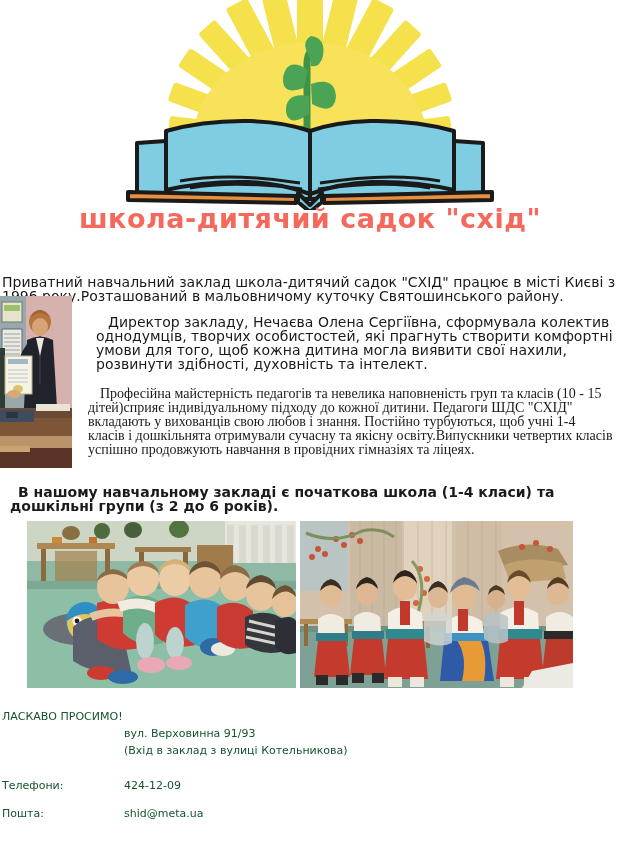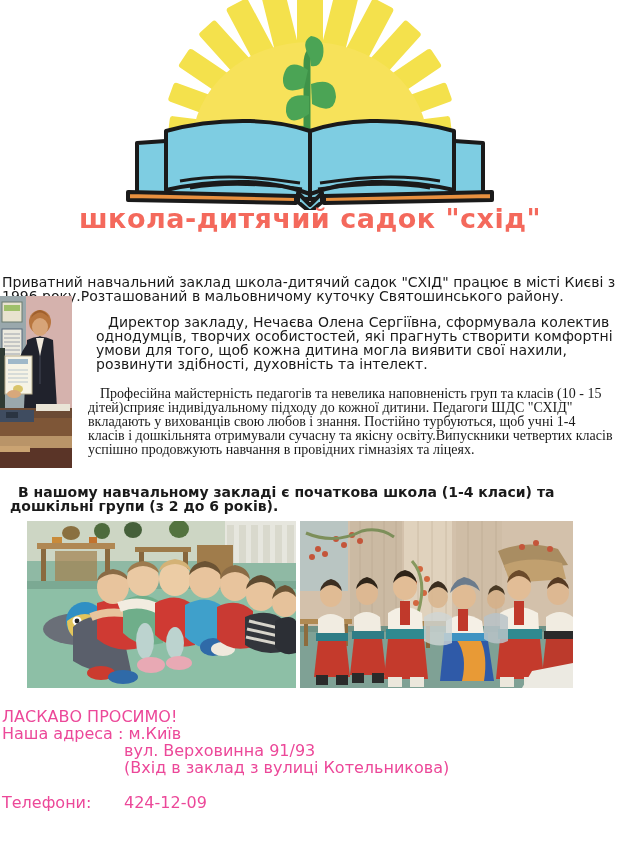--- a/index.html
+++ b/index.html
@@ -100,23 +100,23 @@
   }
   #photo-kids   { left: 0px;   width: 269px; }
   #photo-dance  { left: 273px; width: 273px; }
 
   
   #contact-block {
     position: absolute;
     left: 2px;
     top: 708px;
     width: 616px;
-    font-size: 16px;
+    font-size: 11px;
     line-height: 17px;
-    color: #ec4899;
+    color: #14532d;
   }
   .contact-line { white-space: pre; }
   .contact-indent { padding-left: 122px; }
   .contact-row {
     display: block;
     margin-top: 18px;
   }
   .contact-row .lbl {
     display: inline-block;
     width: 122px;
@@ -484,17 +484,17 @@
         <path d="M128 72 Q138 60 148 72 Q146 62 138 60 Q130 62 128 72 Z" fill="#3b2e20"></path>
       </g>
 
       <path d="M232 150 L273 142 L273 167 L222 167 Z" fill="#eceae2"></path>
     </svg>
   </div>
 </div>
 
 <div id="contact-block">
   <div class="contact-line">ЛАСКАВО ПРОСИМО!</div>
-  <div class="contact-line"><span>Наша адреса : </span><span>м.Київ</span></div>
   <div class="contact-line contact-indent">вул. Верховинна 91/93</div>
   <div class="contact-line contact-indent">(Вхід в заклад з вулиці Котельникова)</div>
   <div class="contact-row"><span class="lbl">Телефони:</span><span>424-12-09</span></div>
+  <div class="contact-row spaced"><span class="lbl">Пошта:</span><span>shid@meta.ua</span></div>
 </div>
 
 </body></html>

